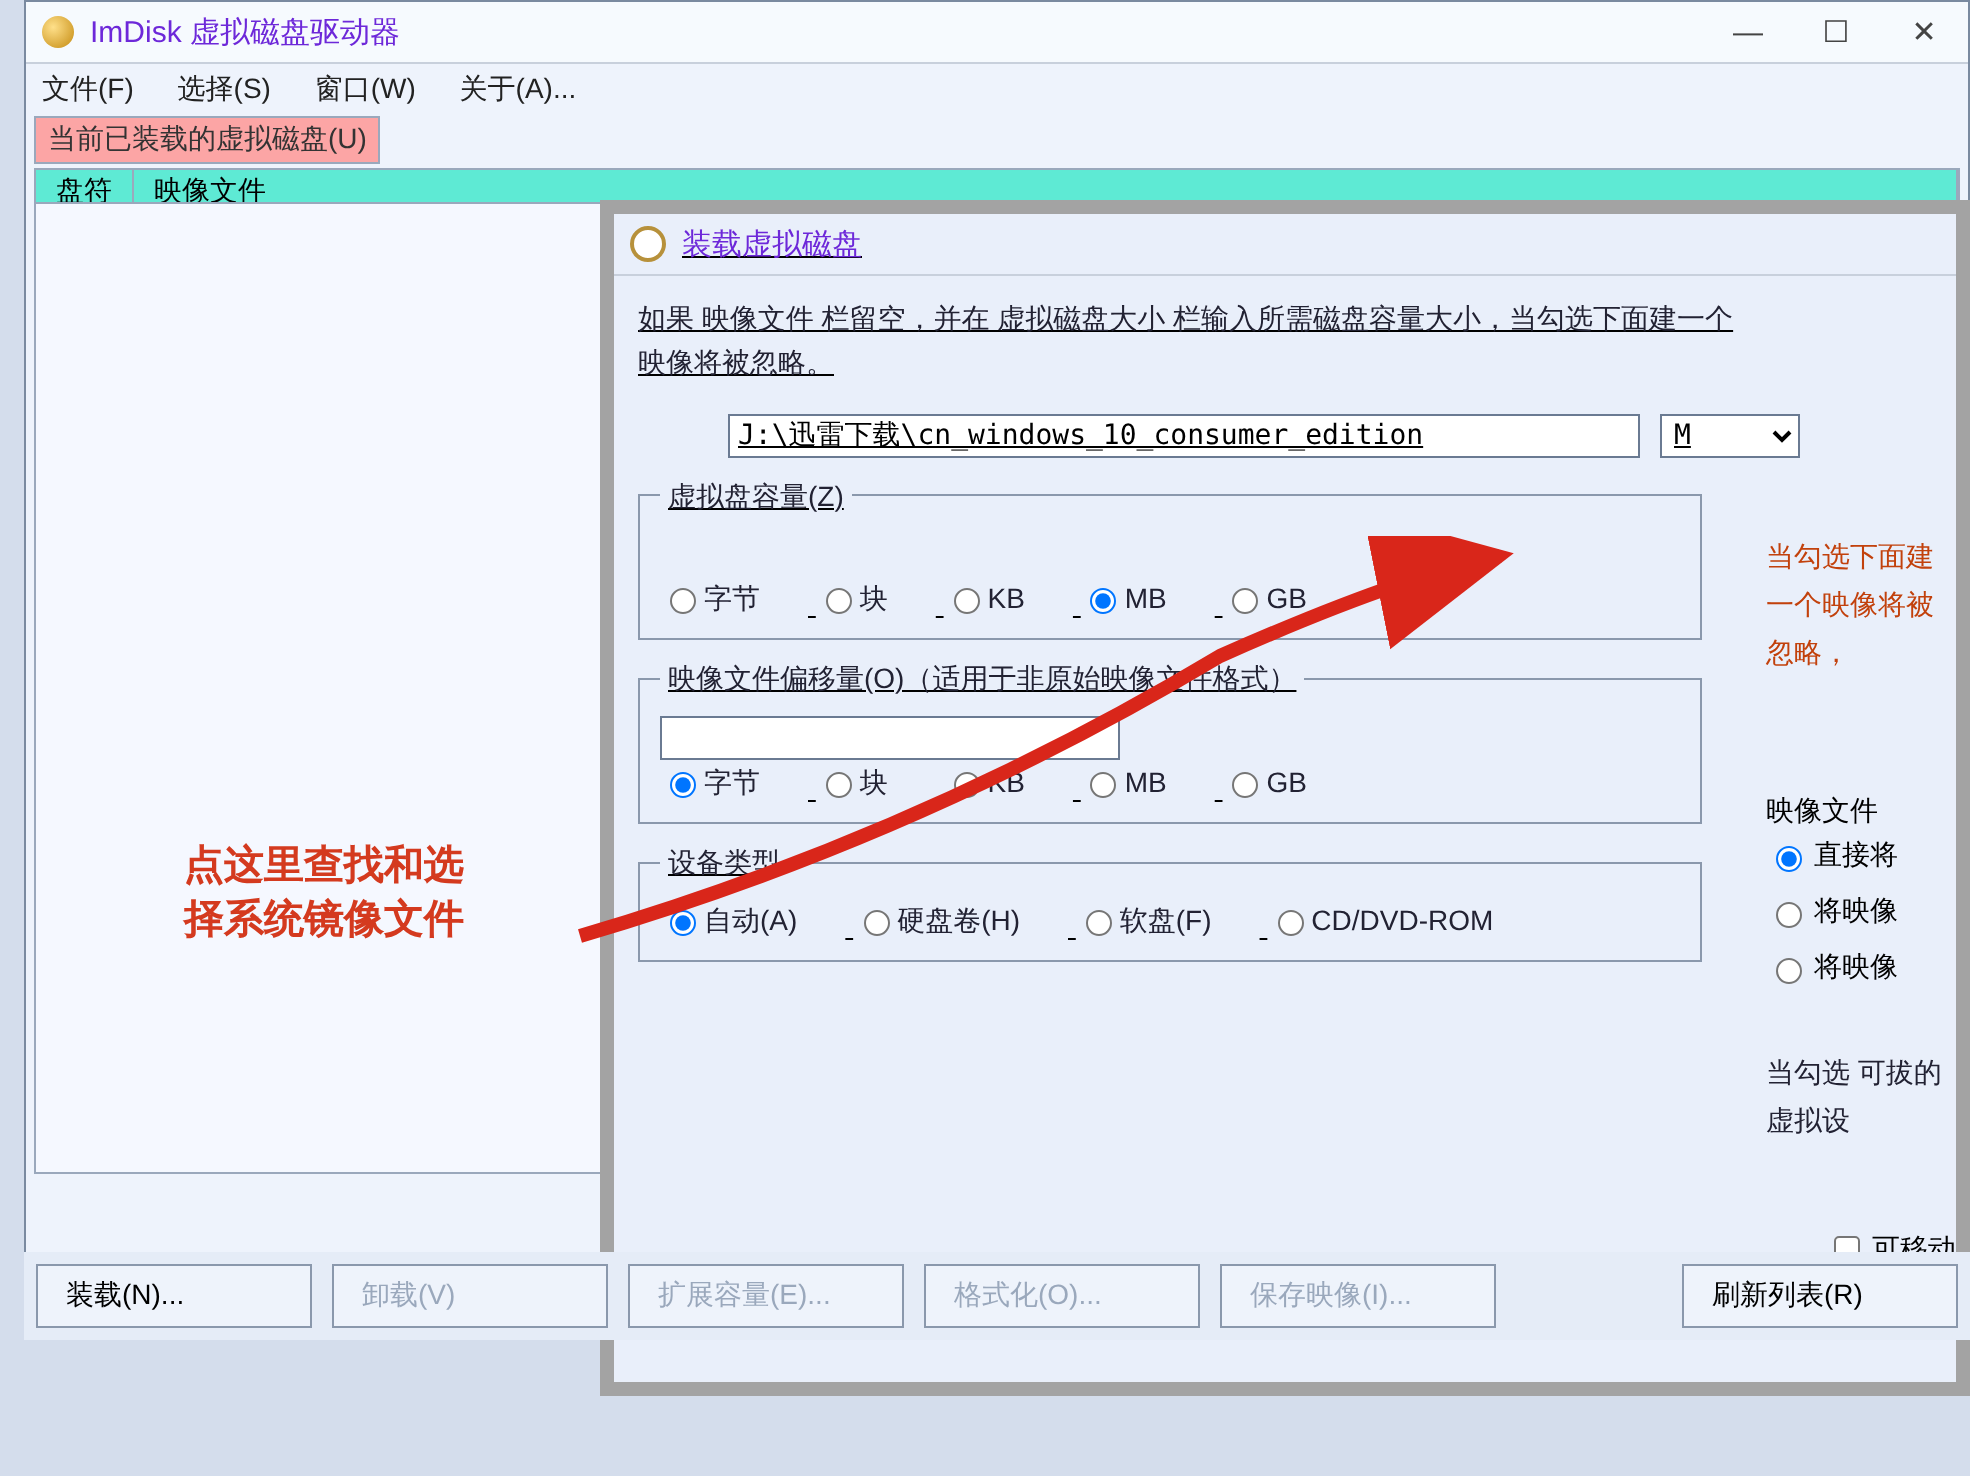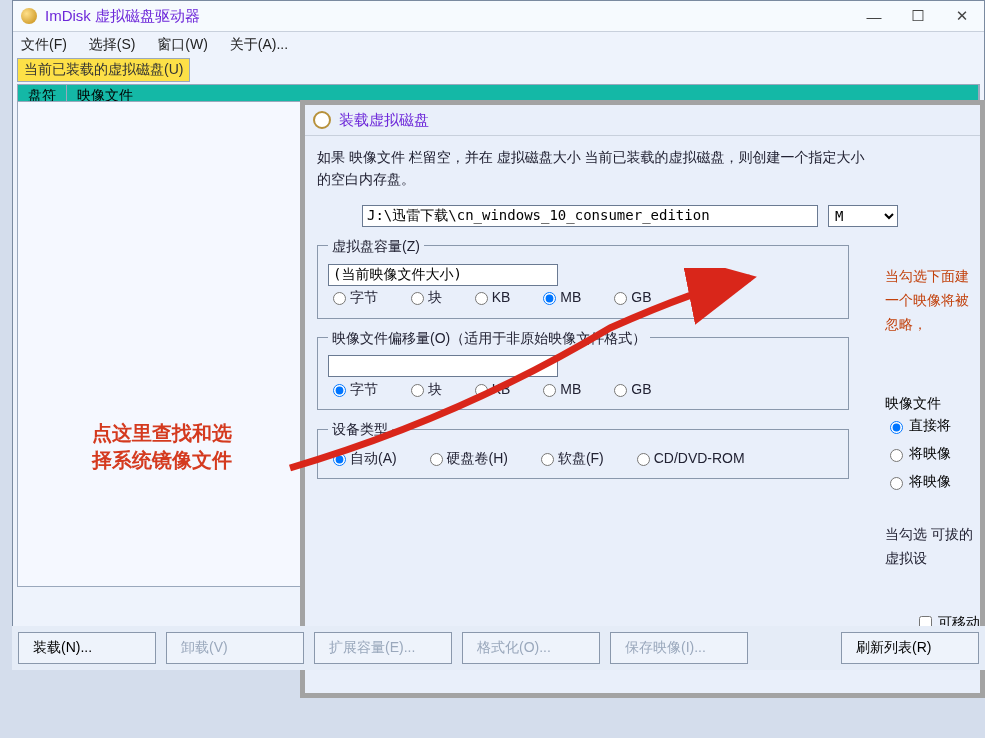--- a/index.html
+++ b/index.html
@@ -5,25 +5,25 @@
 html,body{margin:0;padding:0;font-family:"Microsoft YaHei","SimSun",sans-serif;font-size:14px;background:#1a1a2e;}
 .frame{width:985px;height:738px;background:#d4ddec;position:relative;overflow:hidden;}
 .win{position:absolute;left:12px;top:0;right:0;bottom:110px;background:#eef3fc;border:1px solid #7a8aa0;}
 .titlebar{height:30px;background:#f6fafe;display:flex;align-items:center;border-bottom:1px solid #c8d0dc;}
 .titlebar .ico{width:16px;height:16px;margin:0 8px;border-radius:50%;background:radial-gradient(circle at 35% 35%,#ffe08a,#c48a10);display:inline-block;}
 .titlebar .ttl{flex:1;color:#6d28d9;font-size:15px;}
 .winbtns{display:flex;}
 .winbtn{width:44px;height:28px;display:flex;align-items:center;justify-content:center;color:#444;font-size:15px;}
 .menubar{padding:4px 8px;color:#222;}
 .menubar span{margin-right:18px;display:inline-block;text-align:center;}
-.section-label{background:#fde047;border:1px solid #9aa8bc;padding:2px 6px;color:#333;margin:0 0 0 0;display:inline-block;}
+.section-label{background:#fca5a5;border:1px solid #9aa8bc;padding:2px 6px;color:#333;margin:0 0 0 0;display:inline-block;}
 .listhead{display:flex;border:1px solid #9aa8bc;margin:2px 4px 0 4px;}
-.listhead div{padding:2px 10px;border-right:1px solid #9aa8bc;background:#14b8a6;}
+.listhead div{padding:2px 10px;border-right:1px solid #9aa8bc;background:#5eead4;}
 .mainarea{position:absolute;left:4px;top:100px;right:0;bottom:40px;background:#f5f8ff;border:1px solid #9aa8bc;}
-.dlg{position:absolute;left:300px;top:100px;right:0;bottom:40px;background:#e9effa;border:5px solid #a3a3a3;}
+.dlg{position:absolute;left:300px;top:100px;right:0;bottom:40px;background:#e9effa;border:7px solid #a3a3a3;text-decoration:underline;}
 .dlg .titlebar{background:#e9effa;}
 .dlg .ico2{width:14px;height:14px;border-radius:50%;background:#fff;border:2px solid #b7913b;margin:0 8px;display:inline-block;}
 .dlg-body{padding:10px 12px;color:#223;line-height:1.6;}
 .desc{margin-bottom:14px;}
 .row{display:flex;align-items:center;gap:10px;margin-bottom:4px;}
 .lbl{margin-right:6px;}
 input.txt{font-family:Consolas,monospace;font-size:14px;padding:2px 4px;border:1px solid #6a7a92;background:#fff;}
 select.sel{font-family:Consolas,monospace;font-size:14px;border:1px solid #6a7a92;background:#fff;padding:1px 2px;}
 fieldset{border:1px solid #8a98ac;margin:8px 0;padding:6px 10px;}
 legend{padding:0 4px;}
@@ -71,32 +71,32 @@
     </div>
     <div class="mainarea"></div>
   </div>
 
   <div class="dlg">
     <div class="titlebar">
       <span class="ico2"></span>
       <span class="ttl">装载虚拟磁盘</span>
     </div>
     <div class="dlg-body">
-      <div class="desc" style="width:560px">如果 映像文件 栏留空，并在 虚拟磁盘大小 当前已装载的虚拟磁盘，则创建一个指定大小的空白内存盘。</div>
+      <div class="desc" style="width:560px">如果 映像文件 栏留空，并在 虚拟磁盘大小 栏输入所需磁盘容量大小，当勾选下面建一个映像将被忽略。</div>
 
       <div class="row">
         <input class="txt" style="width: 446px; margin-left: 45px;" value="J:\迅雷下载\cn_windows_10_consumer_edition">
         <select class="sel" style="width:70px">
           <option>M</option>
         </select>
       </div>
 
       <fieldset style="width:510px">
         <legend>虚拟盘容量(Z)</legend>
-        <input class="txt" style="width: 220px;" value="(当前映像文件大小)"><br>
+        <br>
         <label class="radio">
             <input type="radio" name="u1" style="">
             <span>字节</span>
           </label>
         <label class="radio">
             <input type="radio" name="u1" style="">
             <span>块</span>
           </label>
         <label class="radio">
             <input type="radio" name="u1" style="">

